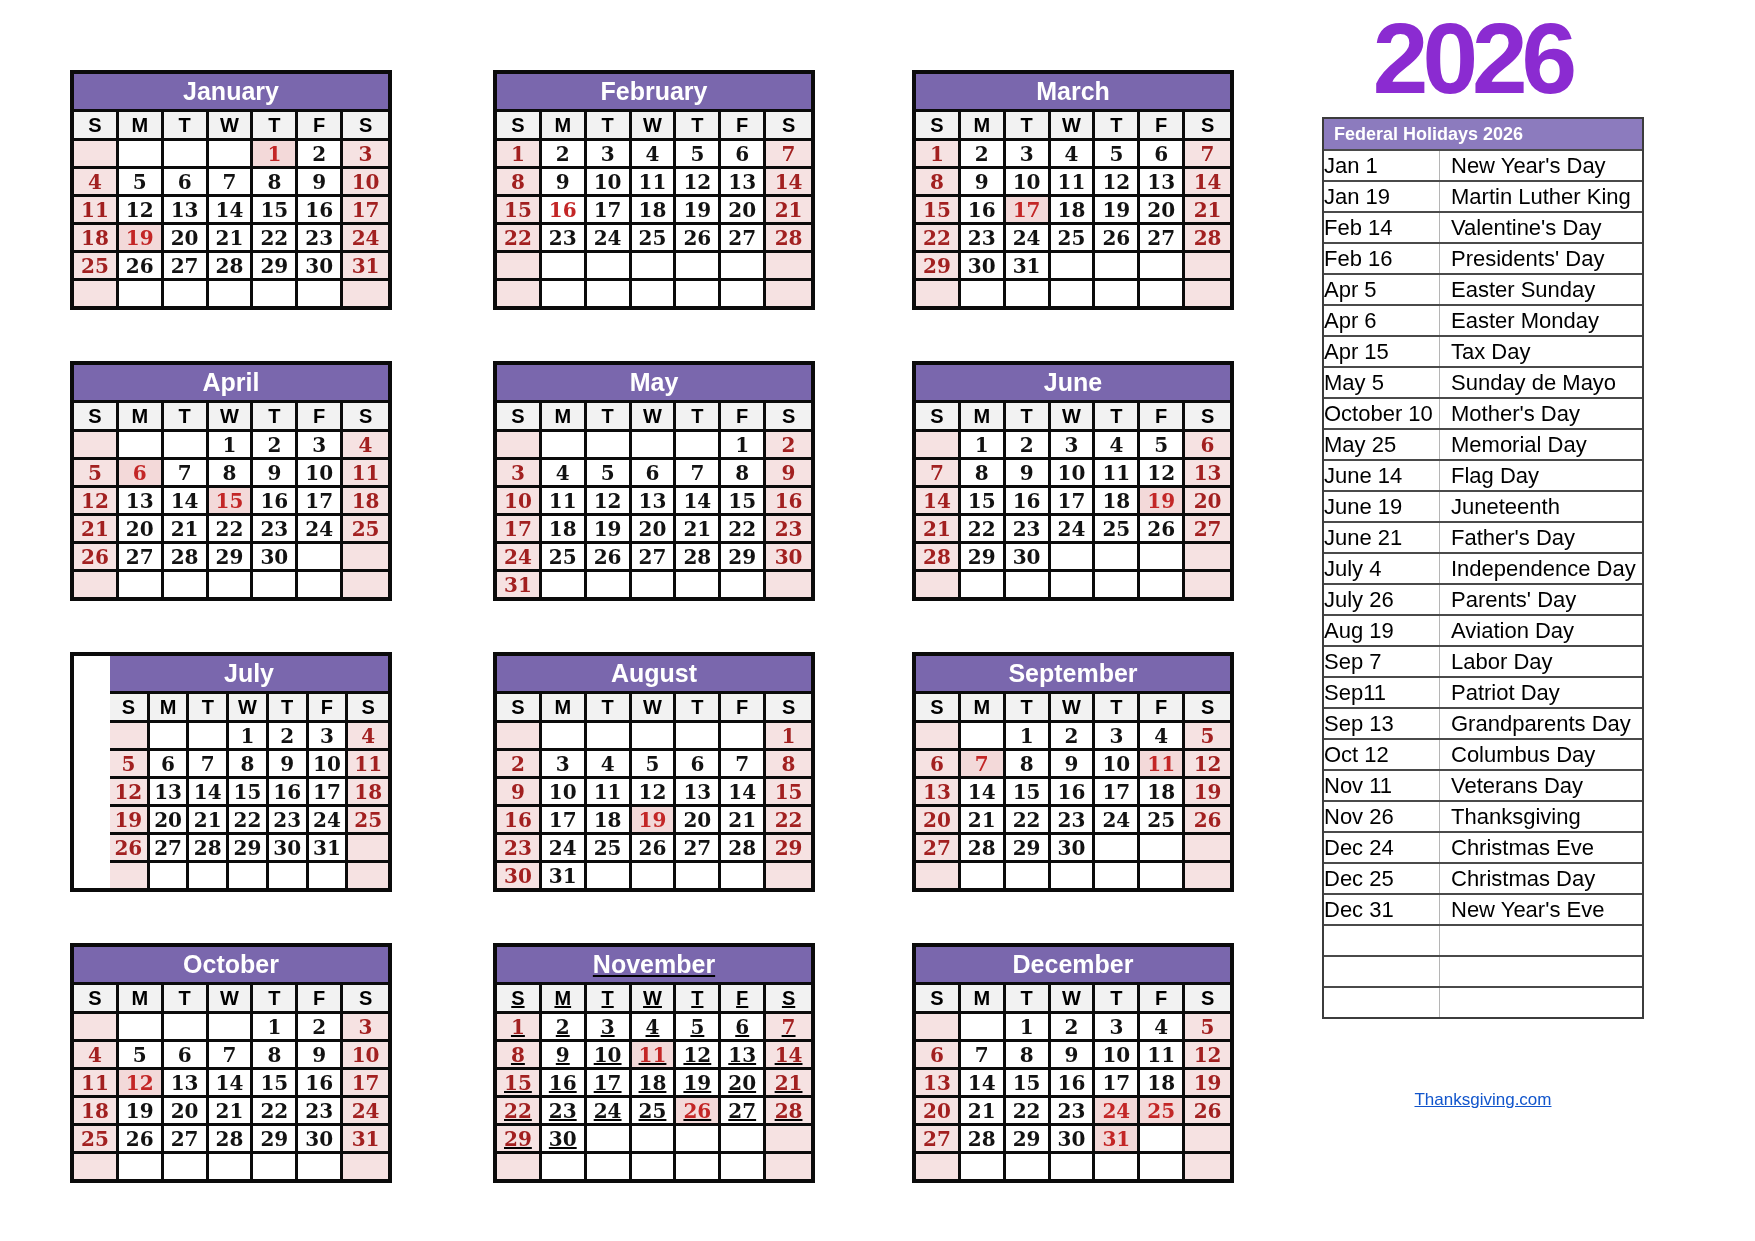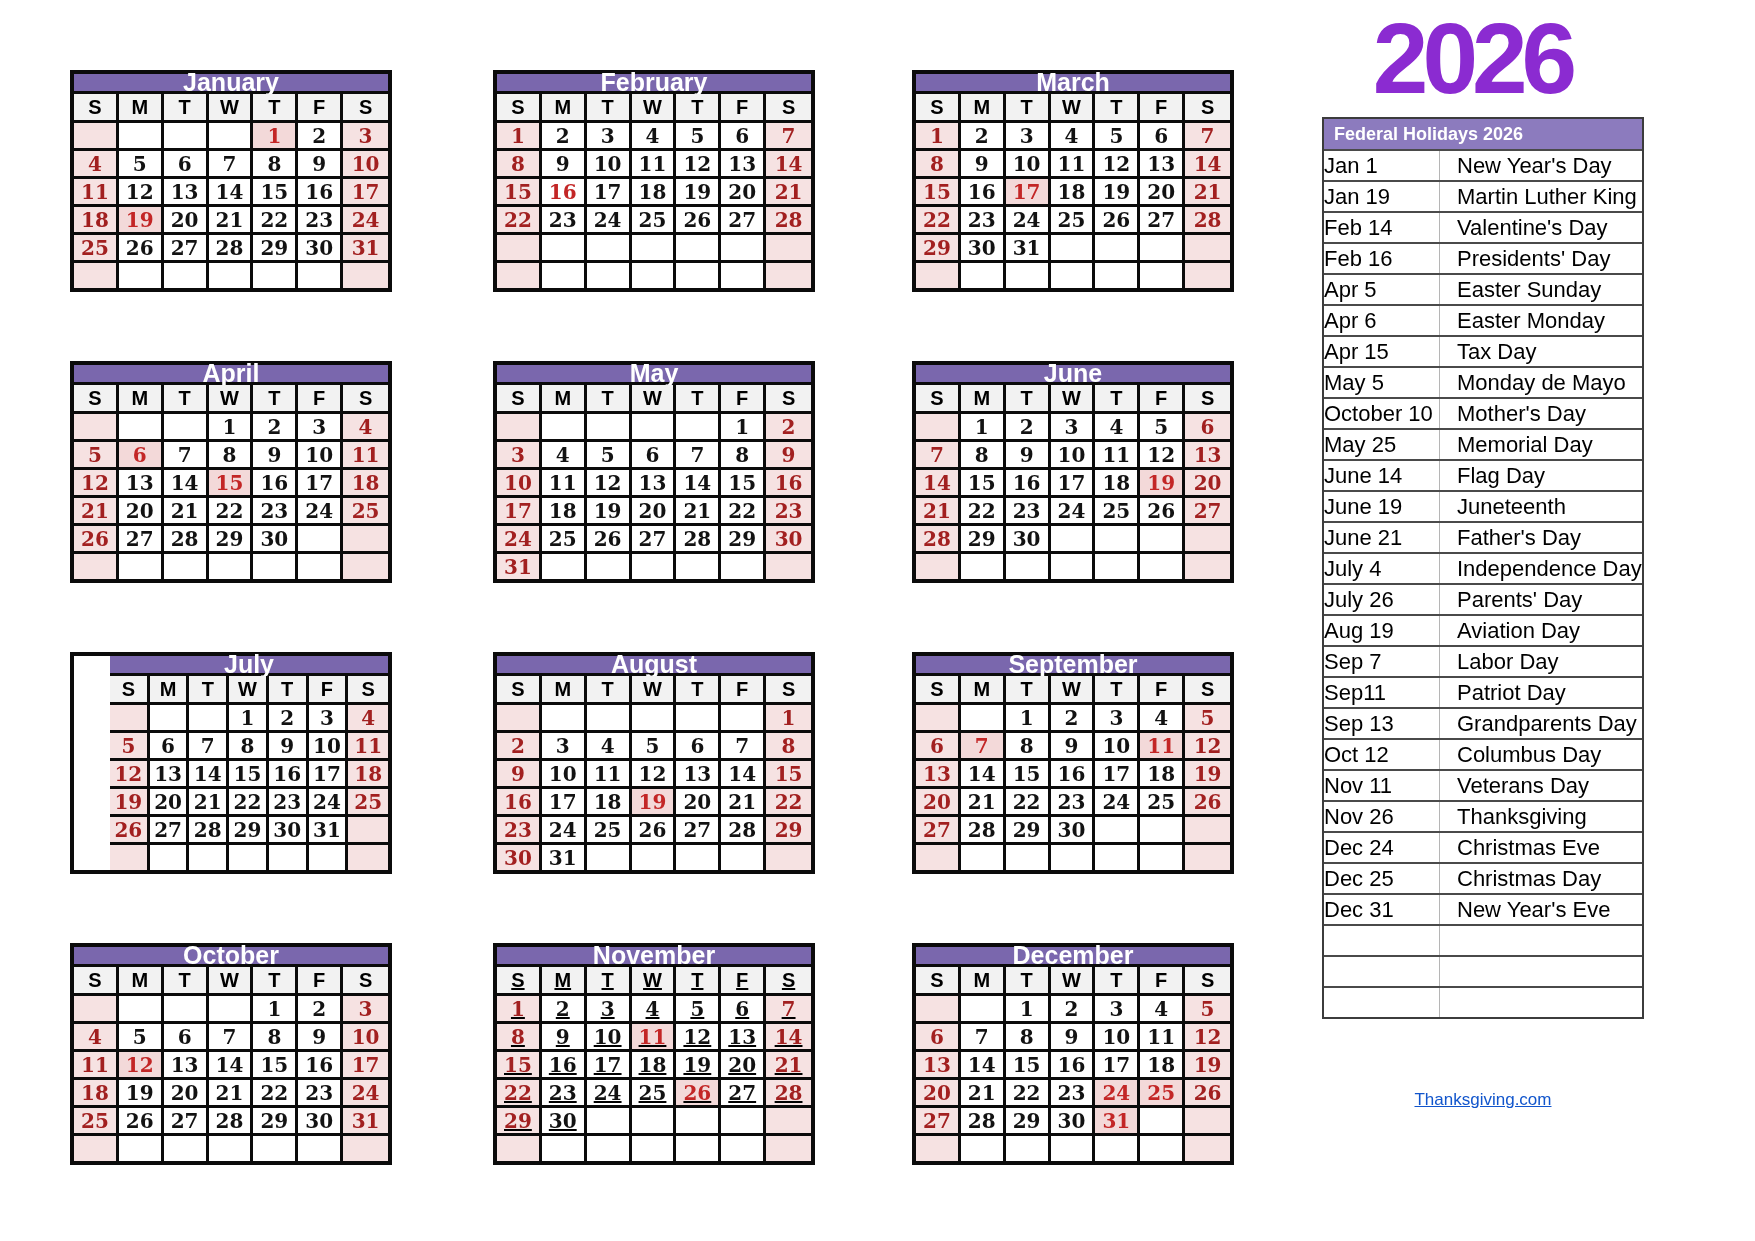--- a/index.html
+++ b/index.html
@@ -2,21 +2,21 @@
 <html style="--month-header: #7a67ad; --panel-header: #8c7bbe; --year: #8b2bd1; --weekend-bg: #f6e2e2; --holiday-bg: #f3d9d9; --weekend-text: #a22020; --holiday-text: #c32626; --dow-bg: #f2f2f2; --grid-border: #0b0b0b; --link: #1155cc;"><head>
 <meta charset="utf-8">
 <style>
   html,body { margin:0; padding:0; background:#ffffff; }
   body { width:1755px; height:1241px; position:relative; overflow:hidden;
          font-family:"Liberation Sans", sans-serif; }
 
   
   .month { position:absolute; width:322px; background:#fff;
            border:4px solid var(--grid-border); box-sizing:border-box; }
-  .month-header { height:20px; box-sizing:border-box;
+  .month-header { height:38px; box-sizing:border-box;
                   background:var(--month-header);
                   border-bottom:3px solid var(--grid-border);
                   color:#ffffff; font-weight:bold; font-size:25px;
                   display:flex; align-items:center; justify-content:center; }
   .dow-row, .week-row { display:grid; grid-template-columns:repeat(7,1fr); }
   .cell { box-sizing:border-box;
           border-right:3px solid var(--grid-border);
           border-bottom:3px solid var(--grid-border);
           display:flex; align-items:center; justify-content:center;
           background:#fff; overflow:hidden; }
@@ -40,21 +40,21 @@
               box-sizing:border-box; border:2px solid #3c3c3c; background:#fff; }
   .holidays-header { height:30px; box-sizing:border-box;
                      background:var(--panel-header); color:#fff;
                      font-weight:bold; font-size:18px;
                      display:flex; align-items:center; padding-left:10px; }
   .holiday-row { display:flex; height:31px; box-sizing:border-box;
                  border-top:2px solid #4a4a4a; font-size:22px; color:#000;
                  align-items:stretch; }
   .holiday-date { width:115px; box-sizing:border-box; padding-left:0;
                   display:flex; align-items:center; }
-  .holiday-name { flex:1; border-left:1px solid #b5b5b5; padding-left:17px;
+  .holiday-name { flex:1; border-left:1px solid #b5b5b5; padding-left:11px;
                   display:flex; align-items:center; white-space:nowrap; }
 
   
   .footer { position:absolute; left:1322px; top:1090px; width:322px;
             text-align:center; font-size:17px; }
   .footer a { color:var(--link); text-decoration:underline; }
 </style>
 </head>
 <body>
 
@@ -881,21 +881,21 @@
       <div class="holiday-row">
         <div class="holiday-date">Apr 6</div>
         <div class="holiday-name">Easter Monday</div>
       </div>
       <div class="holiday-row">
         <div class="holiday-date">Apr 15</div>
         <div class="holiday-name">Tax Day</div>
       </div>
       <div class="holiday-row">
         <div class="holiday-date">May 5</div>
-        <div class="holiday-name">Monday de Mayo</div>
+        <div class="holiday-name">Sunday de Mayo</div>
       </div>
       <div class="holiday-row">
         <div class="holiday-date">October 10</div>
         <div class="holiday-name">Mother's Day</div>
       </div>
       <div class="holiday-row">
         <div class="holiday-date">May 25</div>
         <div class="holiday-name">Memorial Day</div>
       </div>
       <div class="holiday-row">

